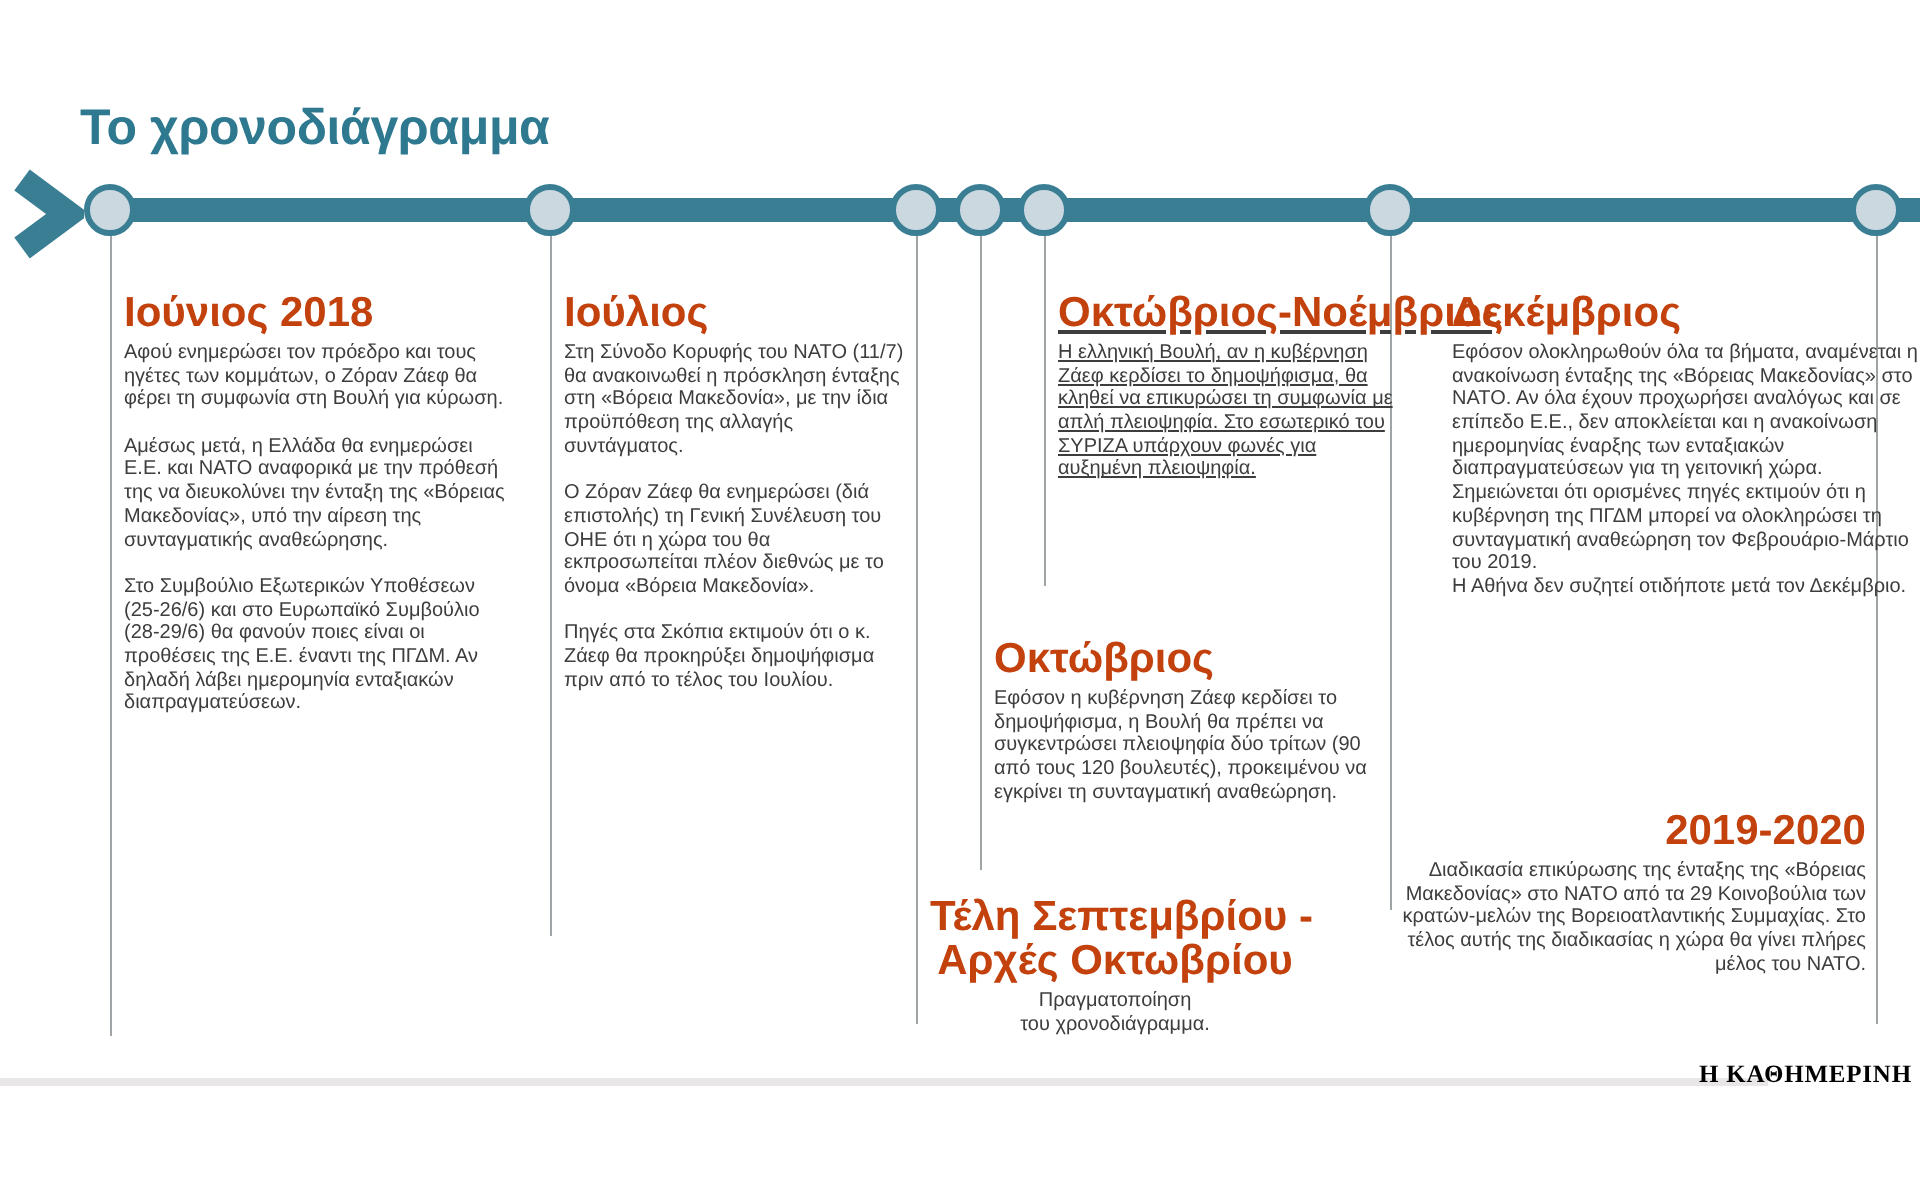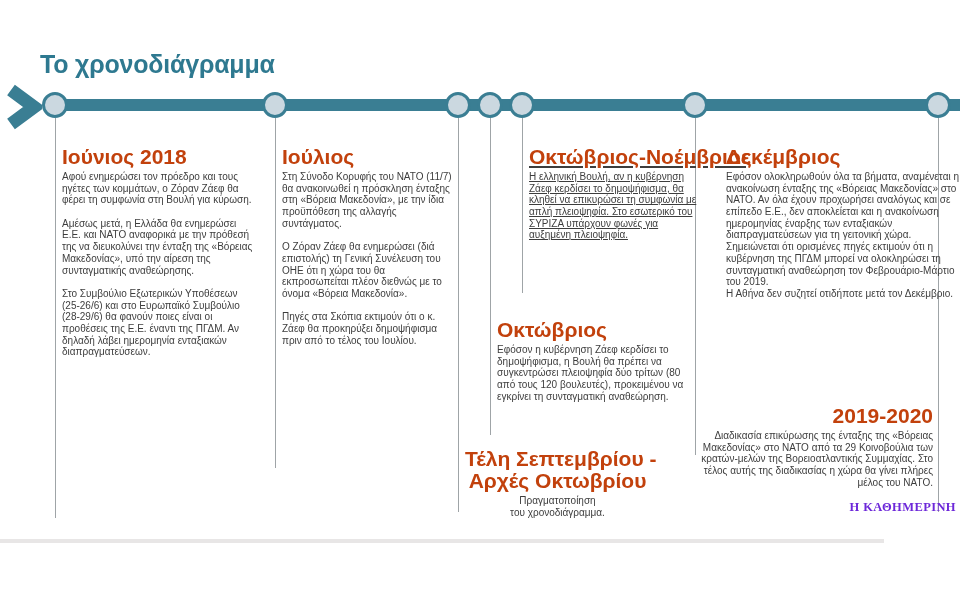--- a/index.html
+++ b/index.html
@@ -74,25 +74,25 @@
     position: absolute;
     left: 0;
     top: 539px;
     width: 884px;
     height: 4px;
     background: #E8E6E6;
   }
   .brand-logo {
     position: absolute;
     right: 4px;
-    top: 500px;
+    top: 530px;
     font-family: "Liberation Serif", "DejaVu Serif", serif;
     font-size: 12.5px;
     font-weight: bold;
-    color: #6d28d9;
+    color: #000000;
     letter-spacing: 0.4px;
   }
 </style>
 </head>
 <body>
 
 <div class="canvas">
 
   <div class="page-title">Το χρονοδιάγραμμα</div>
 
@@ -138,21 +138,21 @@
 
   <div class="event" style="left:465px;top:448px;width:185px;text-align:center;">
     <div class="event-heading">Τέλη Σεπτεμβρίου -
 Αρχές Οκτωβρίου</div>
     <div class="event-body">Πραγματοποίηση
 του χρονοδιάγραμμα.</div>
   </div>
 
   <div class="event" style="left:497px;top:295px;width:190px;margin-top:24px;">
     <div class="event-heading">Οκτώβριος</div>
-    <div class="event-body">Εφόσον η κυβέρνηση Ζάεφ κερδίσει το δημοψήφισμα, η Βουλή θα πρέπει να συγκεντρώσει πλειοψηφία δύο τρίτων (80 από τους 120 βουλευτές), προκειμένου να εγκρίνει τη συνταγματική αναθεώρηση.</div>
+    <div class="event-body">Εφόσον η κυβέρνηση Ζάεφ κερδίσει το δημοψήφισμα, η Βουλή θα πρέπει να συγκεντρώσει πλειοψηφία δύο τρίτων (90 από τους 120 βουλευτές), προκειμένου να εγκρίνει τη συνταγματική αναθεώρηση.</div>
   </div>
 
   <div class="event" style="left:529px;top:146px;width:168px;text-decoration:underline;">
     <div class="event-heading">Οκτώβριος-Νοέμβριος</div>
     <div class="event-body">Η ελληνική Βουλή, αν η κυβέρνηση Ζάεφ κερδίσει το δημοψήφισμα, θα κληθεί να επικυρώσει τη συμφωνία με απλή πλειοψηφία. Στο εσωτερικό του ΣΥΡΙΖΑ υπάρχουν φωνές για αυξημένη πλειοψηφία.</div>
   </div>
 
   <div class="event" style="left:688px;top:146px;width:240px;margin-left:38px;">
     <div class="event-heading">Δεκέμβριος</div>
     <div class="event-body">Εφόσον ολοκληρωθούν όλα τα βήματα, αναμένεται η ανακοίνωση ένταξης της «Βόρειας Μακεδονίας» στο ΝΑΤΟ. Αν όλα έχουν προχωρήσει αναλόγως και σε επίπεδο Ε.Ε., δεν αποκλείεται και η ανακοίνωση ημερομηνίας έναρξης των ενταξιακών διαπραγματεύσεων για τη γειτονική χώρα.

